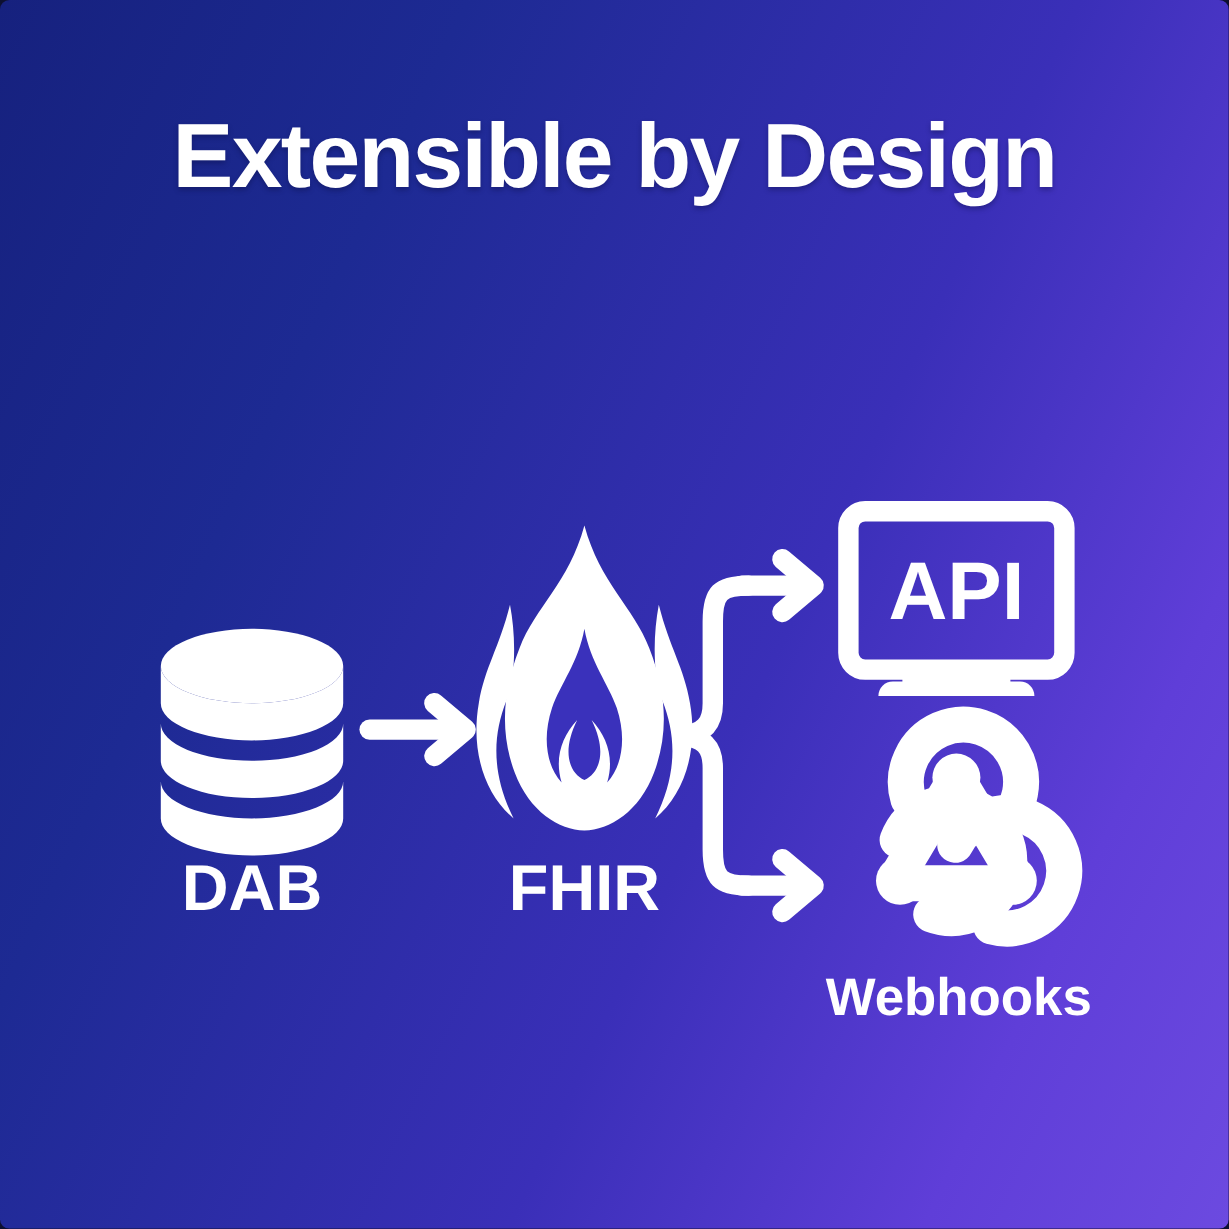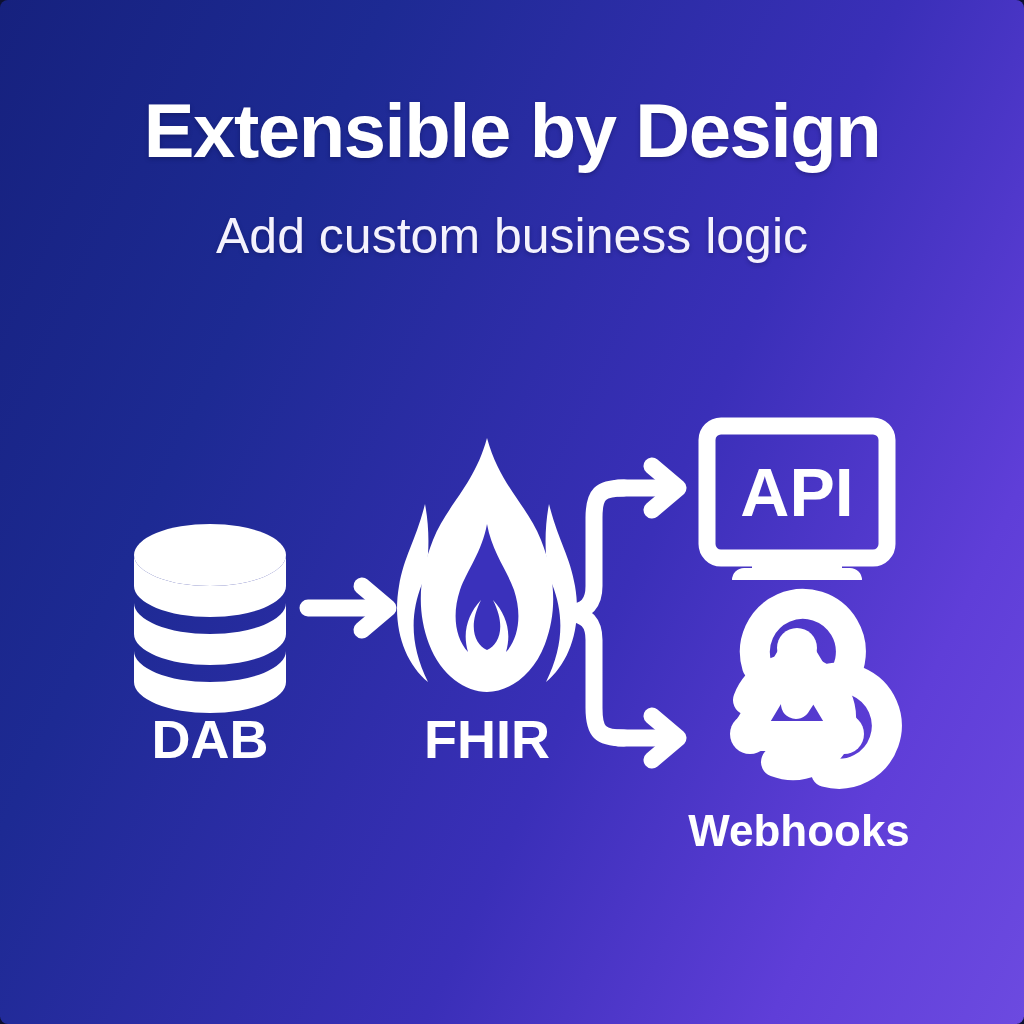--- a/index.html
+++ b/index.html
@@ -66,21 +66,20 @@
   .fill-white{fill:#ffffff;}
 </style>
 </head>
 <body>
 
 <div id="card">
 
   <div id="headings">
     <h1 id="title">Extensible by Design</h1>
     <p id="subtitle">
-      <span class="sub-line">Add custom business logic</span>
     </p>
   </div>
 
   <div id="diagram">
     <svg viewBox="0 0 1024 500" xmlns="http://www.w3.org/2000/svg">
 
       <g>
 
         <ellipse cx="210" cy="155" rx="76" ry="31" class="fill-white"></ellipse>
 

